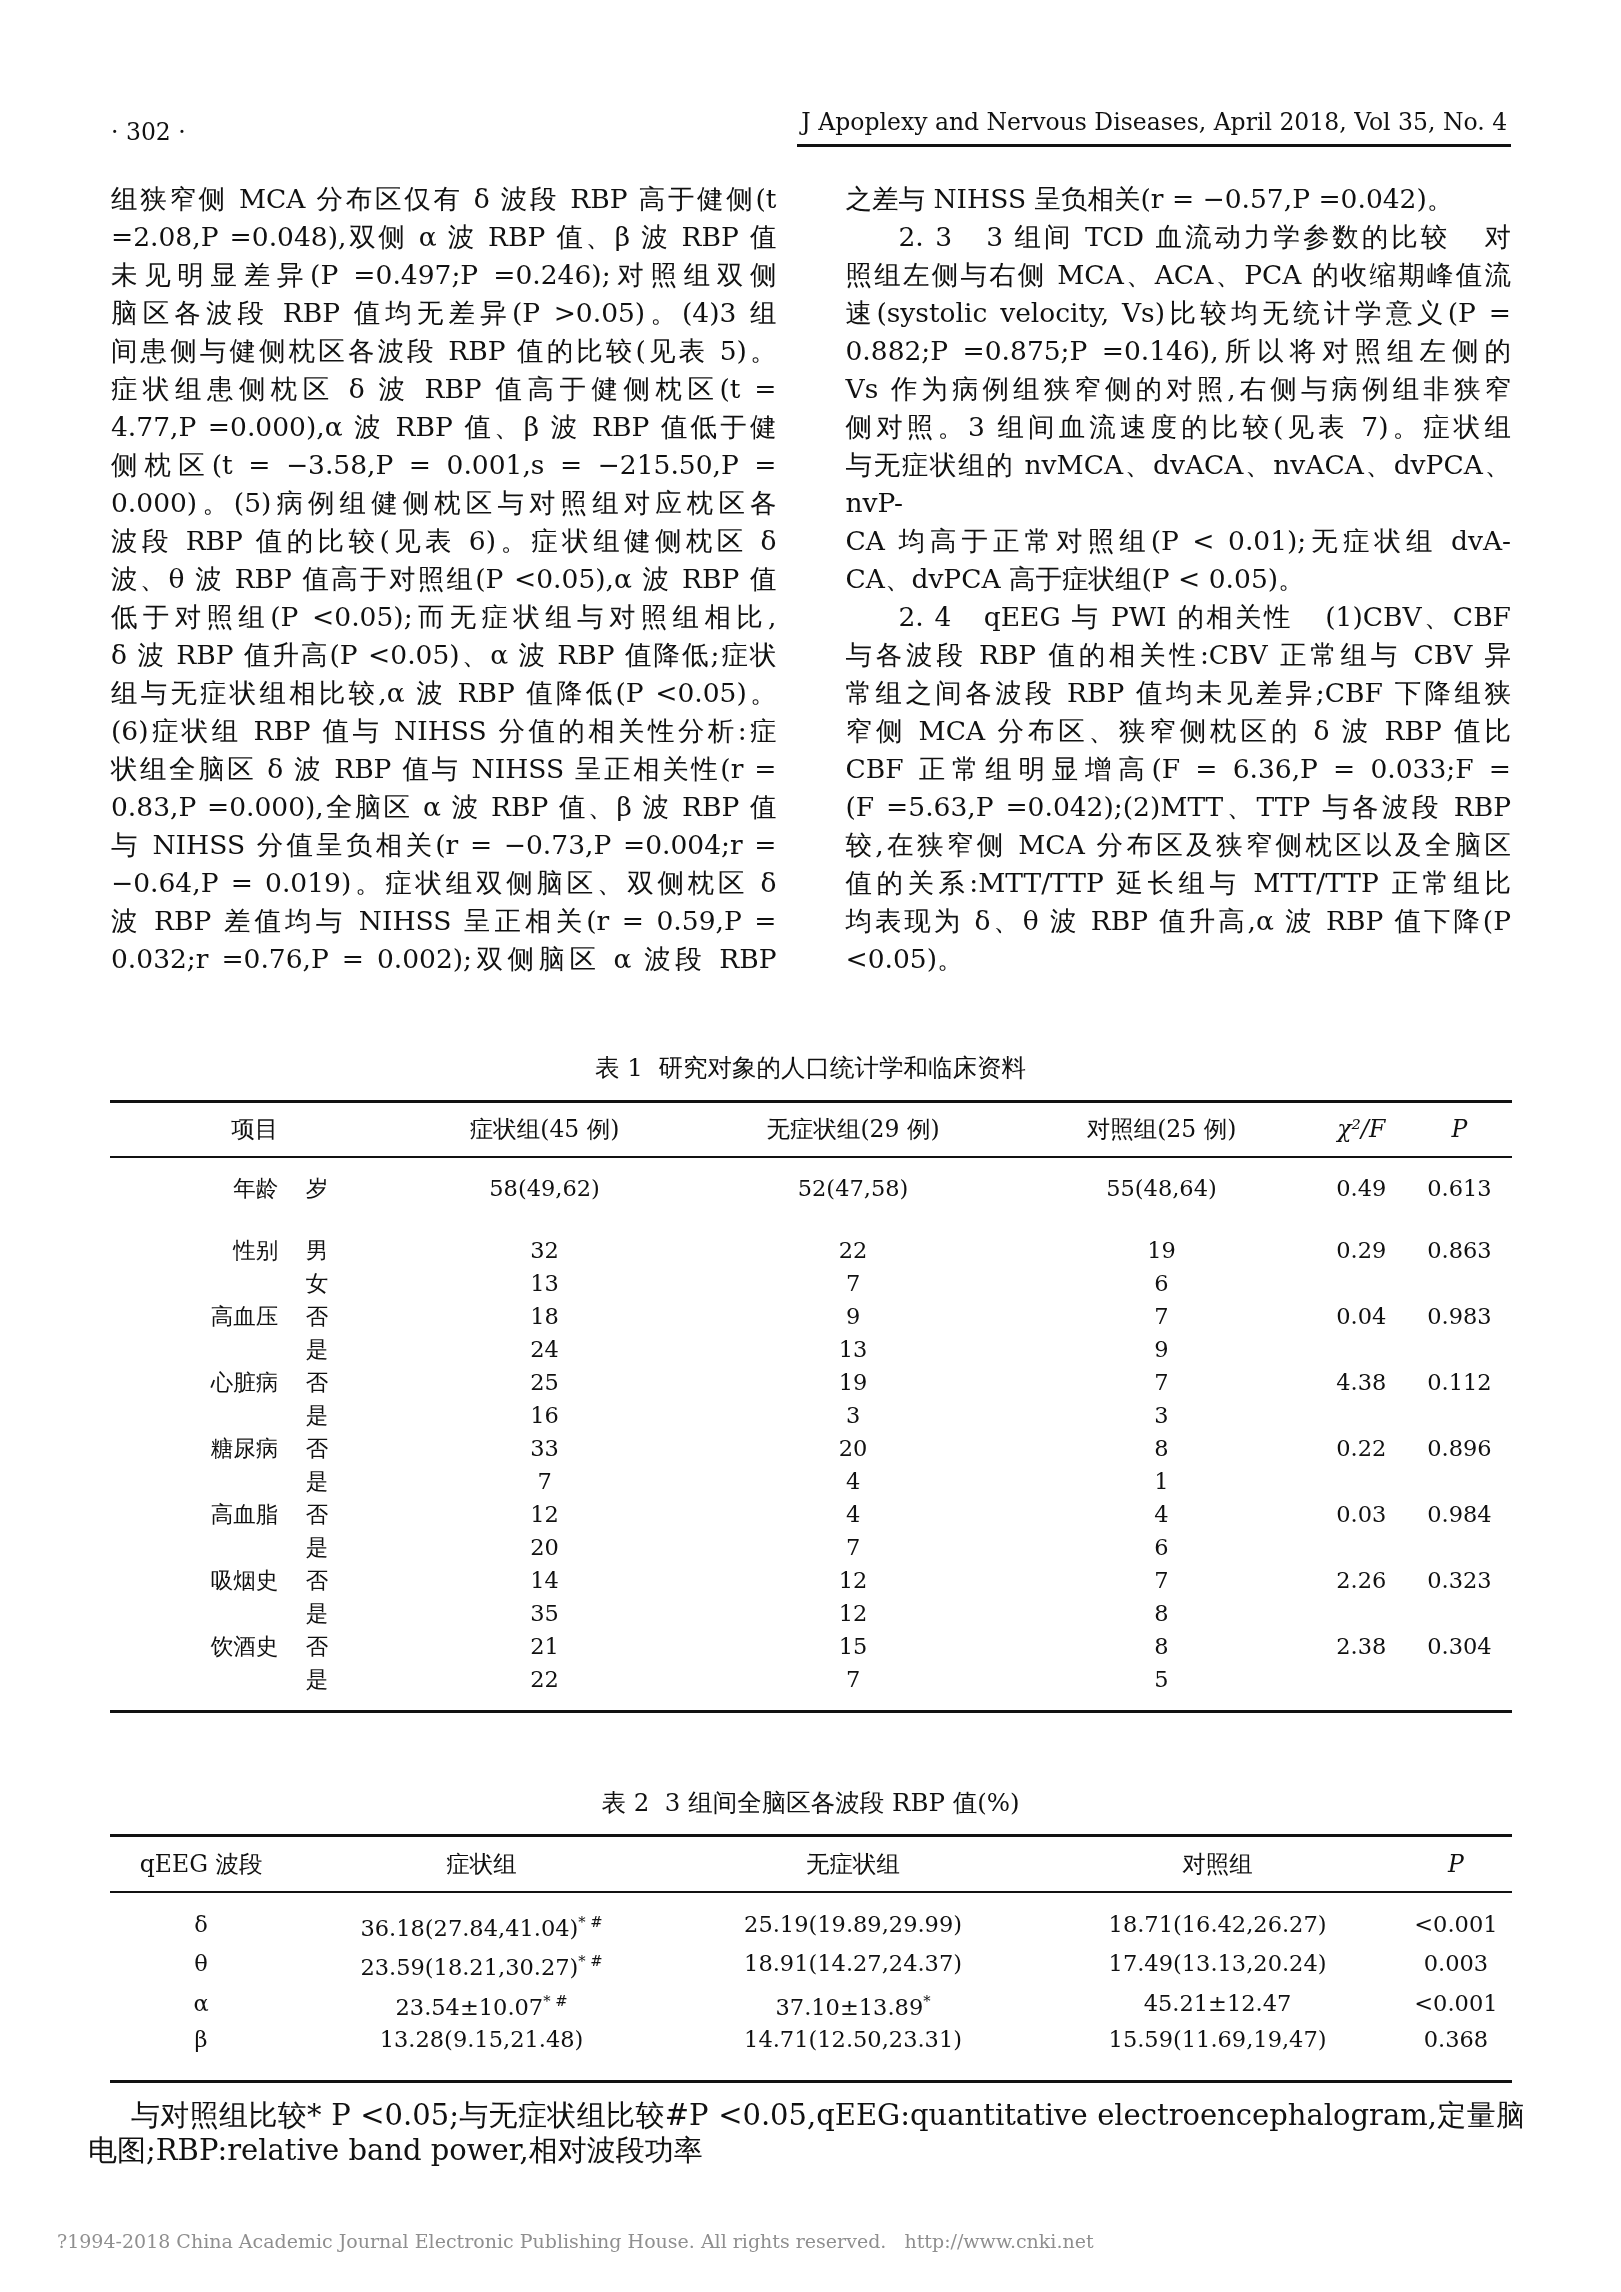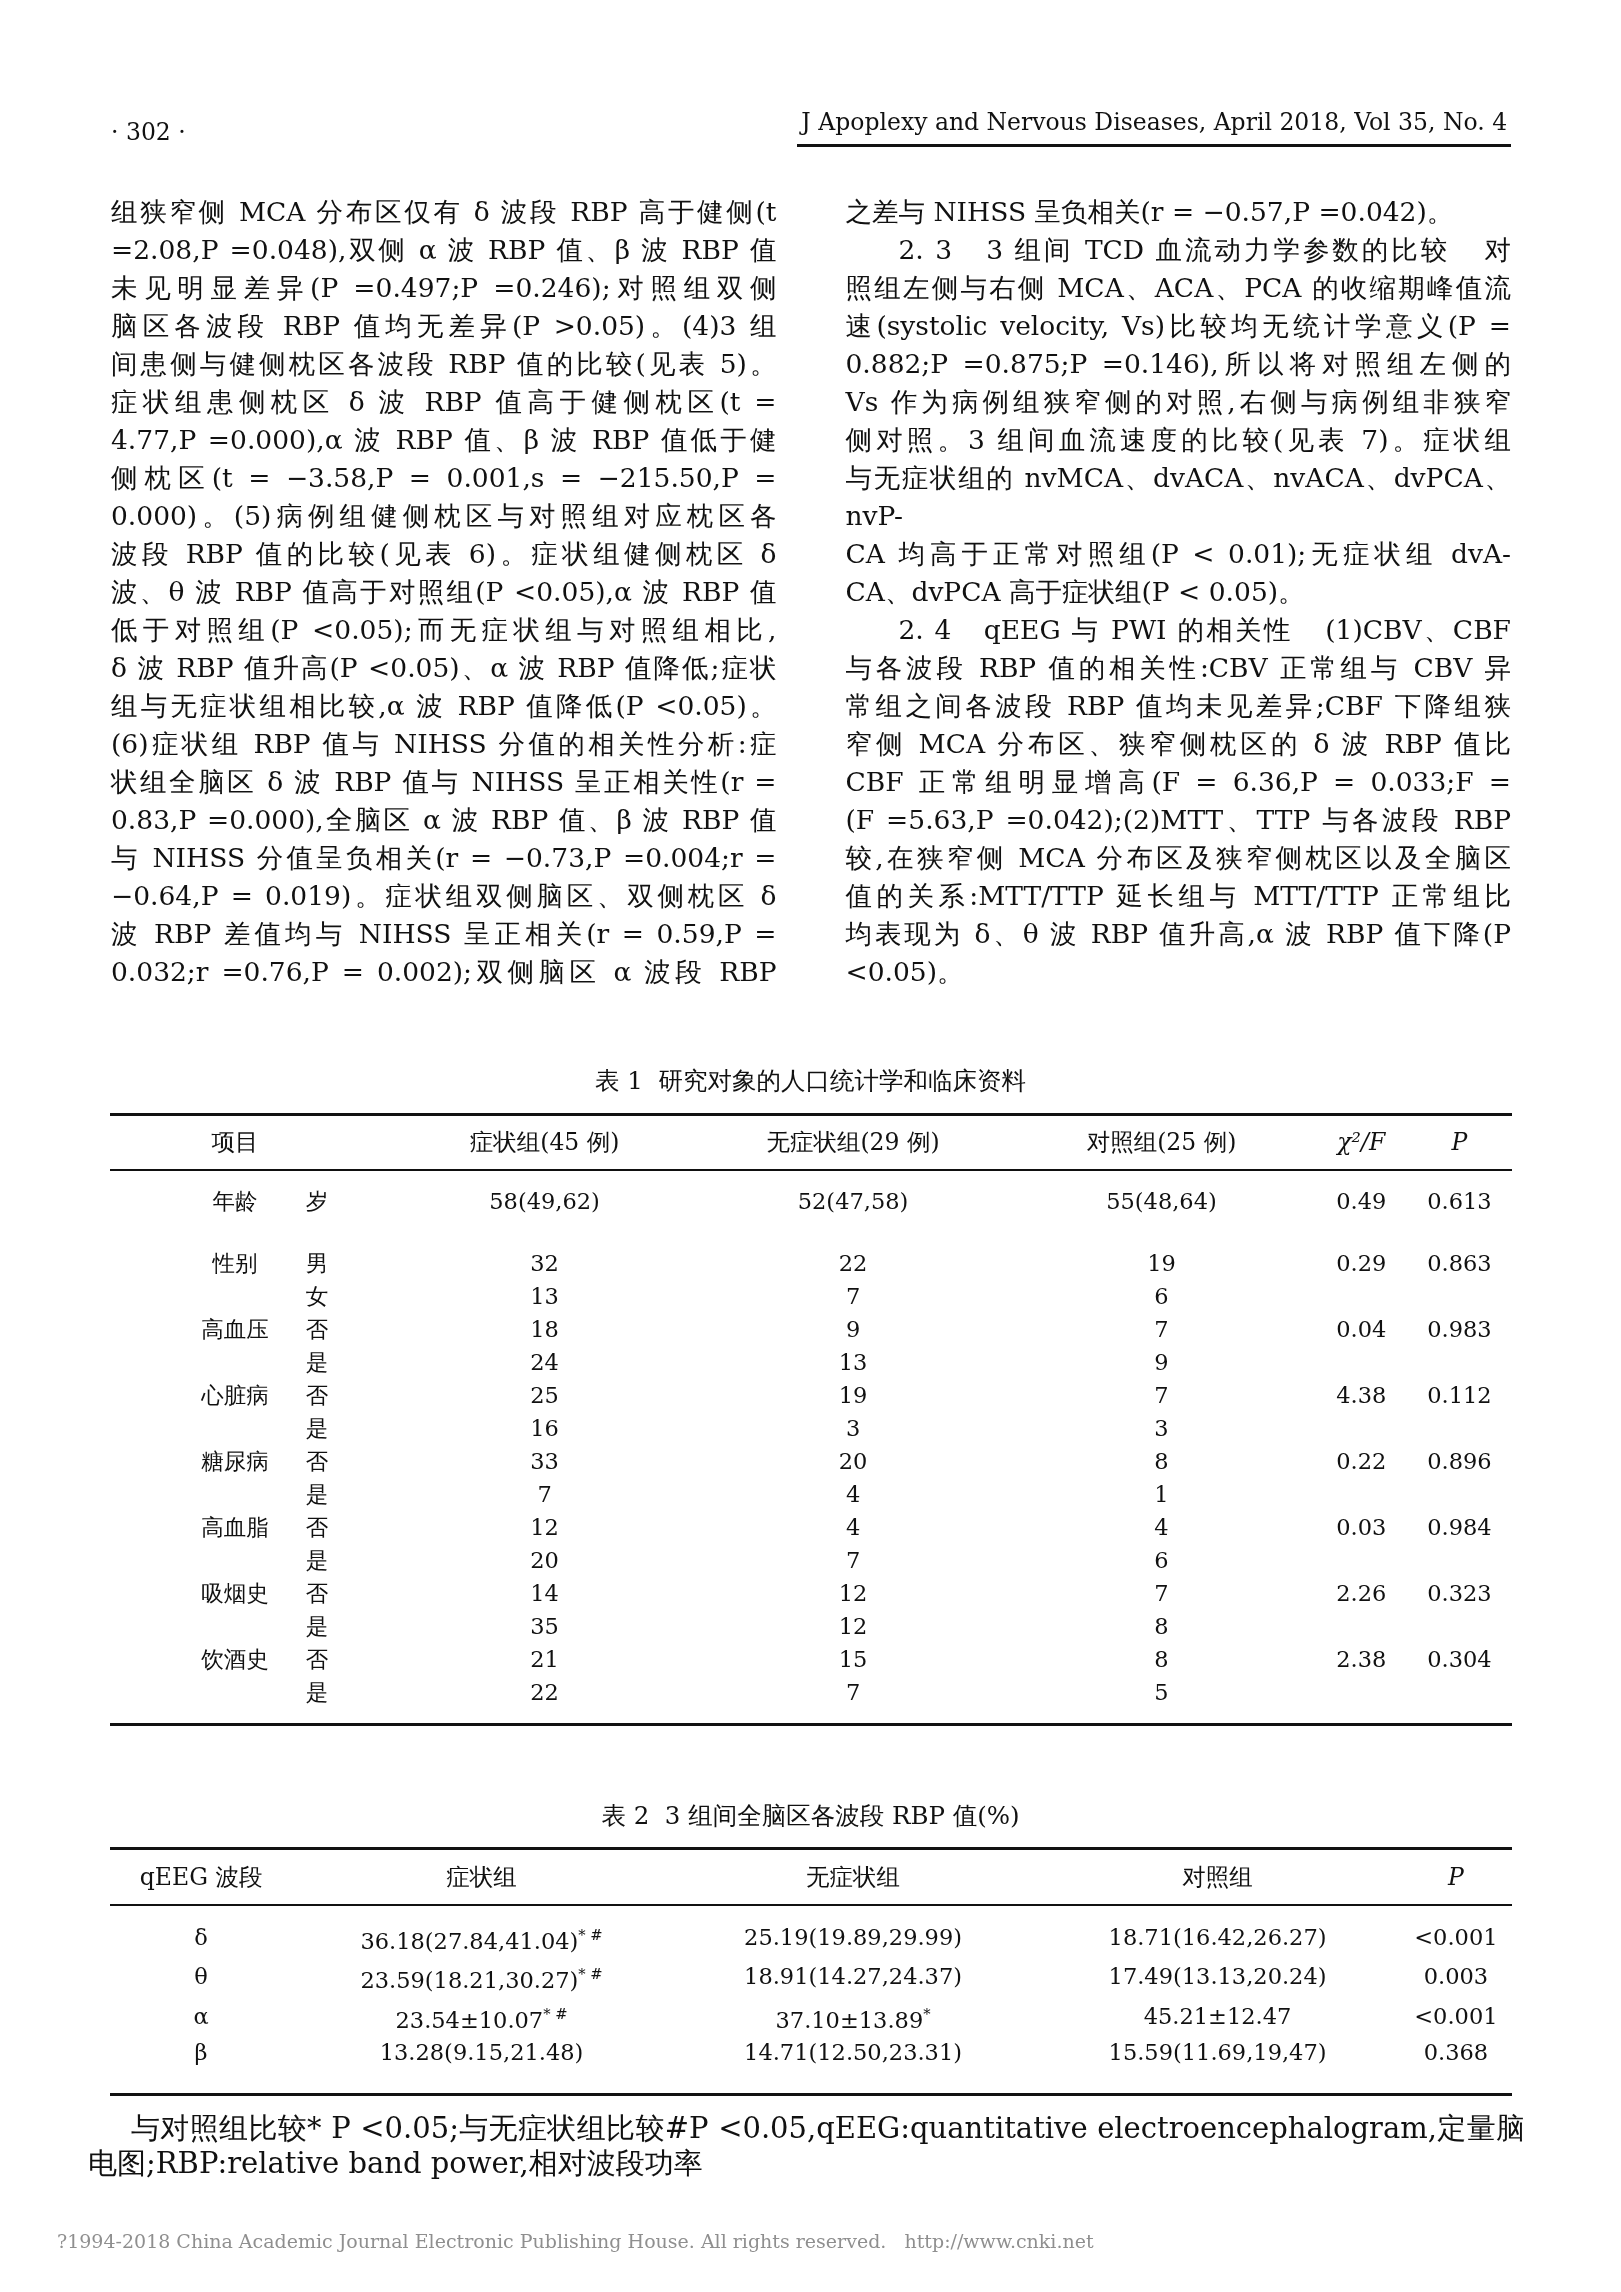--- a/index.html
+++ b/index.html
@@ -13,21 +13,21 @@
     overflow:hidden;
   }
   
   .header {
     display:flex; justify-content:space-between; align-items:flex-end;
     margin:108px 110px 0 111px;
     font-size:23.5px; line-height:29px;
   }
   .journal { border-bottom:3.9px solid #111; padding:0 3.9px 6.9px 3.9px; }
   
-  .columns { display:flex; gap:69px; margin:46px 110px 0 111px; }
+  .columns { display:flex; gap:69px; margin:33px 110px 0 111px; }
   .col { width:674px; font-size:26.5px; line-height:38px; }
   .tline { text-align:justify; text-align-last:justify; }
   .tline.pend { text-align-last:left; }
   .tline.ind { text-indent:53px; }
   
   .tbl-title { text-align:center; font-size:24.5px; margin-top:73px; }
   table.paper {
     width:1402px; margin:15.7px 110px 0 110px;
     border-collapse:collapse; table-layout:fixed;
     font-size:22.5px;
@@ -35,21 +35,21 @@
   }
   table.paper thead th {
     font-weight:normal; font-size:23.5px;
     padding:10.8px 0 10.8px 0; text-align:center;
     border-bottom:2px solid #111;
   }
   table.paper td { text-align:center; line-height:33px; padding:0; }
   .math { font-style:italic; }
   sup { font-size:14.7px; }
   
-  #table1 th:first-child, #table1 td:first-child { text-align:center; padding-left:82px; }
+  #table1 th:first-child, #table1 td:first-child { text-align:right; padding-left:82px; }
   #table1 th:nth-child(2), #table1 td:nth-child(2) { text-align:left; padding-left:27.4px; }
   #table1 tbody tr:first-child td { padding-top:13.7px; padding-bottom:29px; }
   #table1 tbody tr:last-child td { padding-bottom:13.7px; }
   
   #table2 tbody tr:first-child td { padding-top:11.8px; }
   #table2 tbody tr:last-child td { padding-bottom:23.5px; }
   
   .footnote {
     margin:15.7px 96px 0 88px;
     font-size:29px; line-height:35px;

